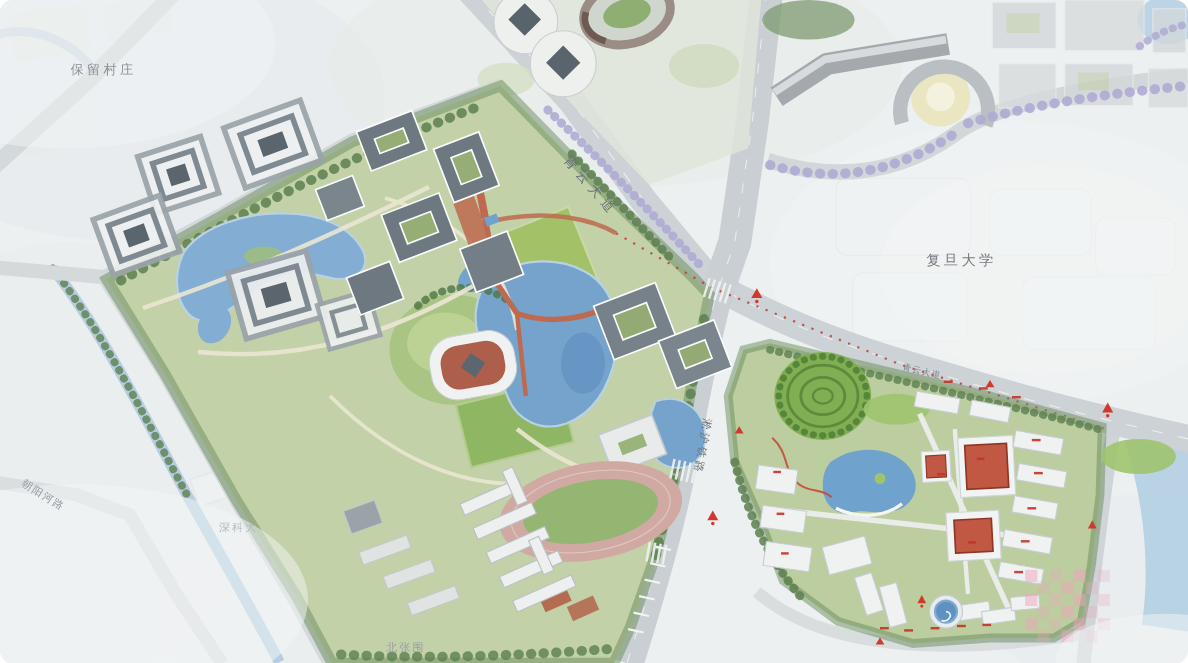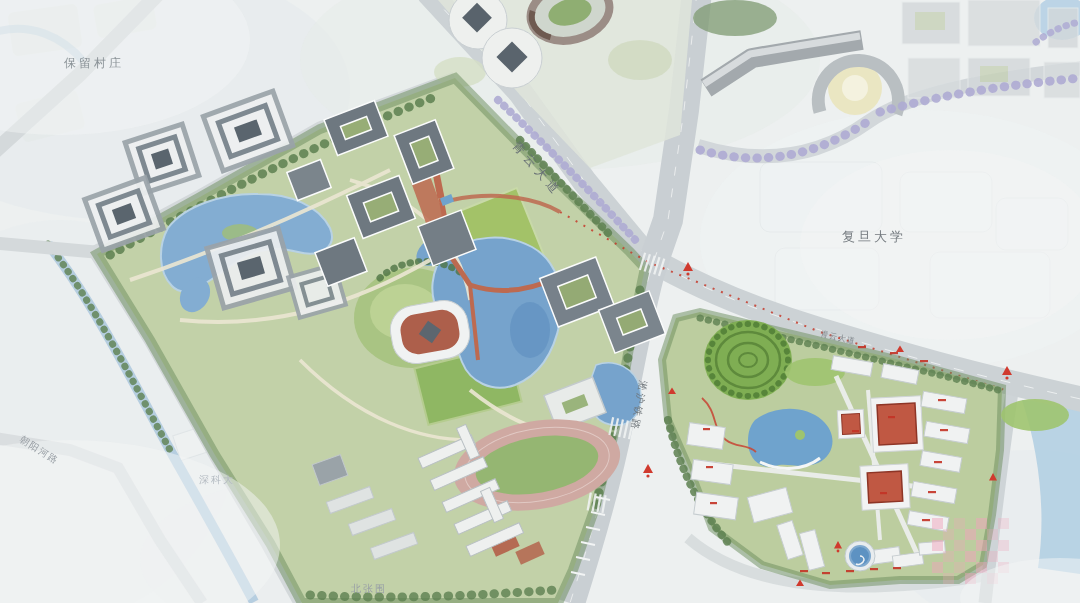--- a/index.html
+++ b/index.html
@@ -1,17 +1,17 @@
 <!DOCTYPE html>
 <html><head>
 <meta charset="utf-8">
 <style>
   html,body{margin:0;padding:0;background:#ffffff;}
   .stage{position:relative;width:1080px;height:603px;overflow:hidden;background:#edf0f0;
-         font-family:"Liberation Sans",sans-serif;}
+         font-family:"Liberation Sans",sans-serif;border-radius:12px;}
   svg{position:absolute;left:0;top:0;}
   .beads{fill:none;stroke-linecap:round;stroke-dasharray:0.5 11;}
   .beads-s{fill:none;stroke-linecap:round;stroke-dasharray:0.5 8;}
   text{font-family:"Liberation Sans","DejaVu Sans",sans-serif;}
 </style>
 </head>
 <body>
 
 <div class="stage">
 <svg width="1080" height="603" viewBox="0 0 1080 603">

